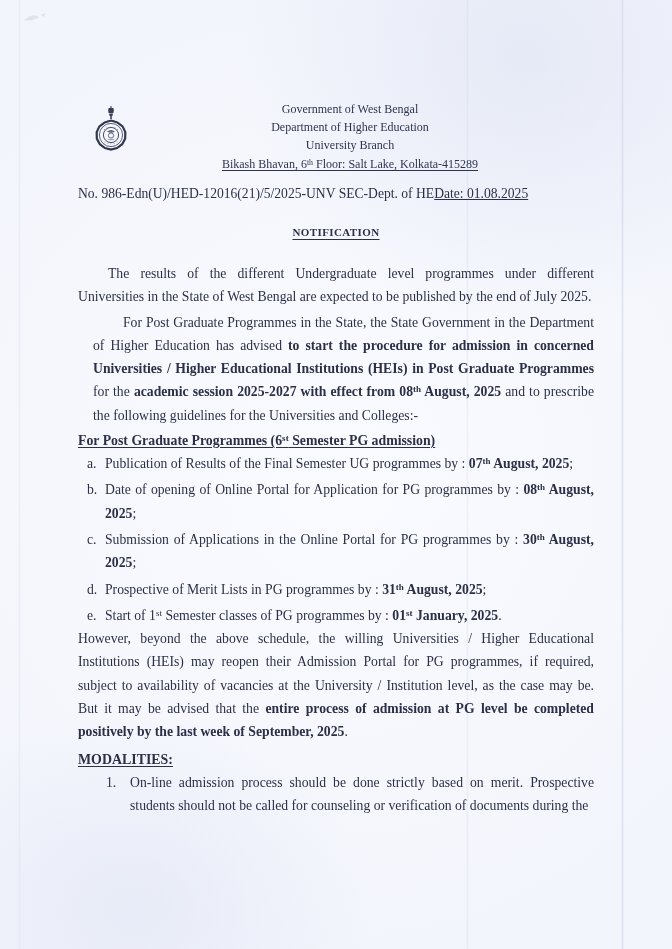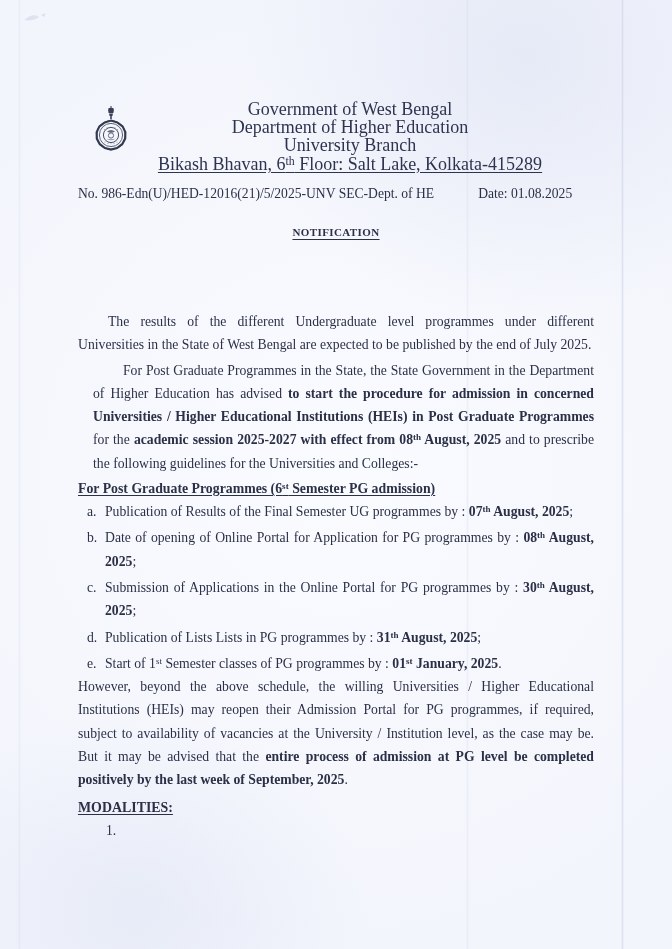--- a/index.html
+++ b/index.html
@@ -64,41 +64,41 @@
   }
   .emblem {
     position: absolute;
     left: 10px;
     top: 4px;
     width: 46px;
     height: 64px;
   }
   .head-lines {
     text-align: center;
-    font-size: 18px;
+    font-size: 12px;
     line-height: 18.2px;
     padding-left: 28px;
     color: #2e3450;
   }
   .head-lines .addr {
     text-decoration: underline;
     text-underline-offset: 2px;
   }
 
   
   .refrow {
     position: absolute;
     left: 0;
     top: 186px;
     width: 516px;
     font-size: 13.6px;
     white-space: nowrap;
   }
   .refrow .date {
-    margin-left: 44px;
+    text-decoration: underline;
   }
 
   
   .doc-title {
     position: absolute;
     left: 0;
     top: 226px;
     width: 516px;
     text-align: center;
     font-size: 11px;
@@ -115,21 +115,21 @@
     top: 262px;
     width: 516px;
   }
   p.para {
     margin: 0 0 0 0;
     font-size: 13.7px;
     line-height: 23.3px;
     text-align: justify;
     text-justify: inter-word;
   }
-  p.indent { text-indent: 30px; margin-top: 48px; }
+  p.indent { text-indent: 30px; }
   p.gap-sm { margin-top: 2px; margin-left: 15px; }
 
   b { font-weight: bold; }
   sup {
     font-size: 0.66em;
     vertical-align: 0.42em;
     line-height: 0;
   }
 
   h2.sec {
@@ -261,31 +261,31 @@
       <li>
         <span class="mk">a.</span><span>Publication of Results of the Final Semester UG programmes by : </span><b><span>07</span><sup>th</sup><span> August, 2025</span></b><span>;</span>
       </li>
       <li>
         <span class="mk">b.</span><span>Date of opening of Online Portal for Application for PG programmes by : </span><b><span>08</span><sup>th</sup><span> August, 2025</span></b><span>;</span>
       </li>
       <li>
         <span class="mk">c.</span><span>Submission of Applications in the Online Portal for PG programmes by : </span><b><span>30</span><sup>th</sup><span> August, 2025</span></b><span>;</span>
       </li>
       <li>
-        <span class="mk">d.</span><span>Publication of Lists Lists in PG programmes by : </span><b><span>31</span><sup>th</sup><span> August, 2025</span></b><span>;</span>
+        <span class="mk">d.</span><span>Prospective of Merit Lists in PG programmes by : </span><b><span>31</span><sup>th</sup><span> August, 2025</span></b><span>;</span>
       </li>
       <li>
         <span class="mk">e.</span><span>Start of 1</span><sup>st</sup><span> Semester classes of PG programmes by : </span><b><span>01</span><sup>st</sup><span> January, 2025</span></b><span>.</span>
       </li>
     </ol>
 
     <p class="para after-sched"><span>However, beyond the above schedule, the willing Universities / Higher Educational Institutions (HEIs) may reopen their Admission Portal for PG programmes, if required, subject to availability of vacancies at the University / Institution level, as the case may be. But it may be advised that the </span><b>entire process of admission at PG level be completed positively by the last week of September, 2025</b><span>.</span></p>
 
     <h2 class="sec modal-head"><span>MODALITIES:</span></h2>
 
     <ol class="modal">
       <li>
-        <span class="mk">1.</span>
+        <span class="mk">1.</span><span>On-line admission process should be done strictly based on merit. Prospective students should not be called for counseling or verification of documents during the</span>
       </li>
     </ol>
 
   </div>
 </div>
 
 </body></html>

